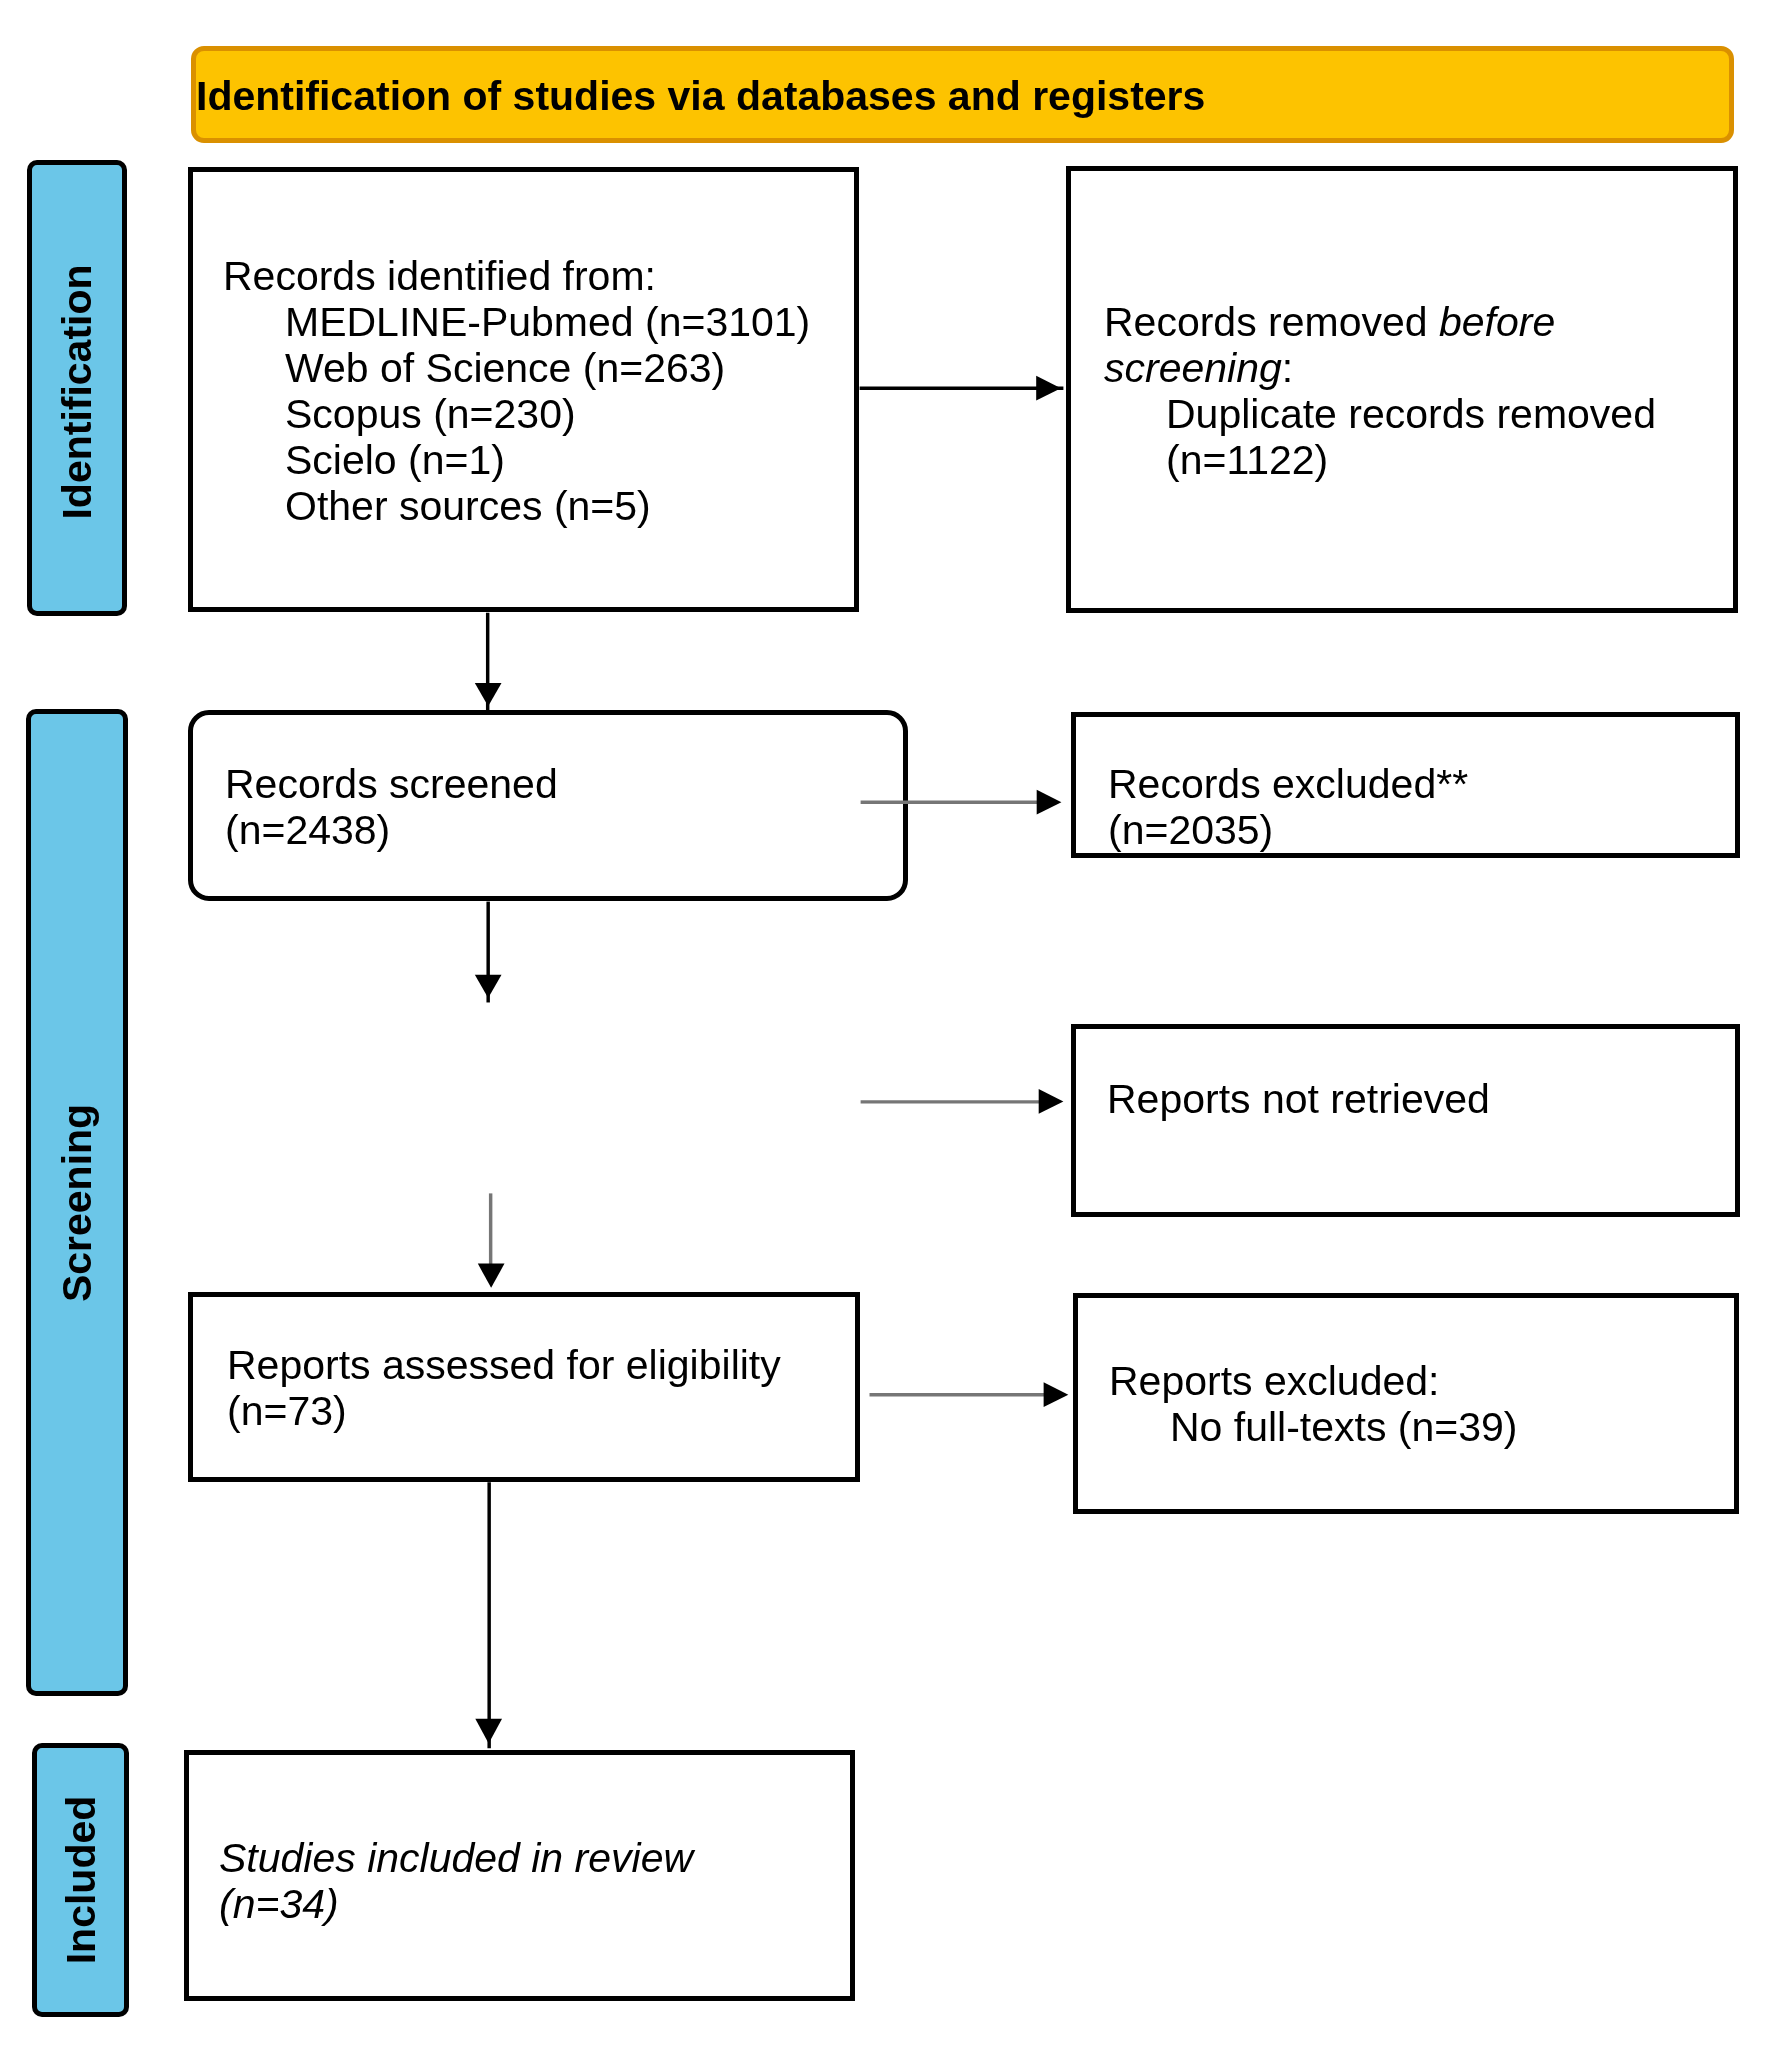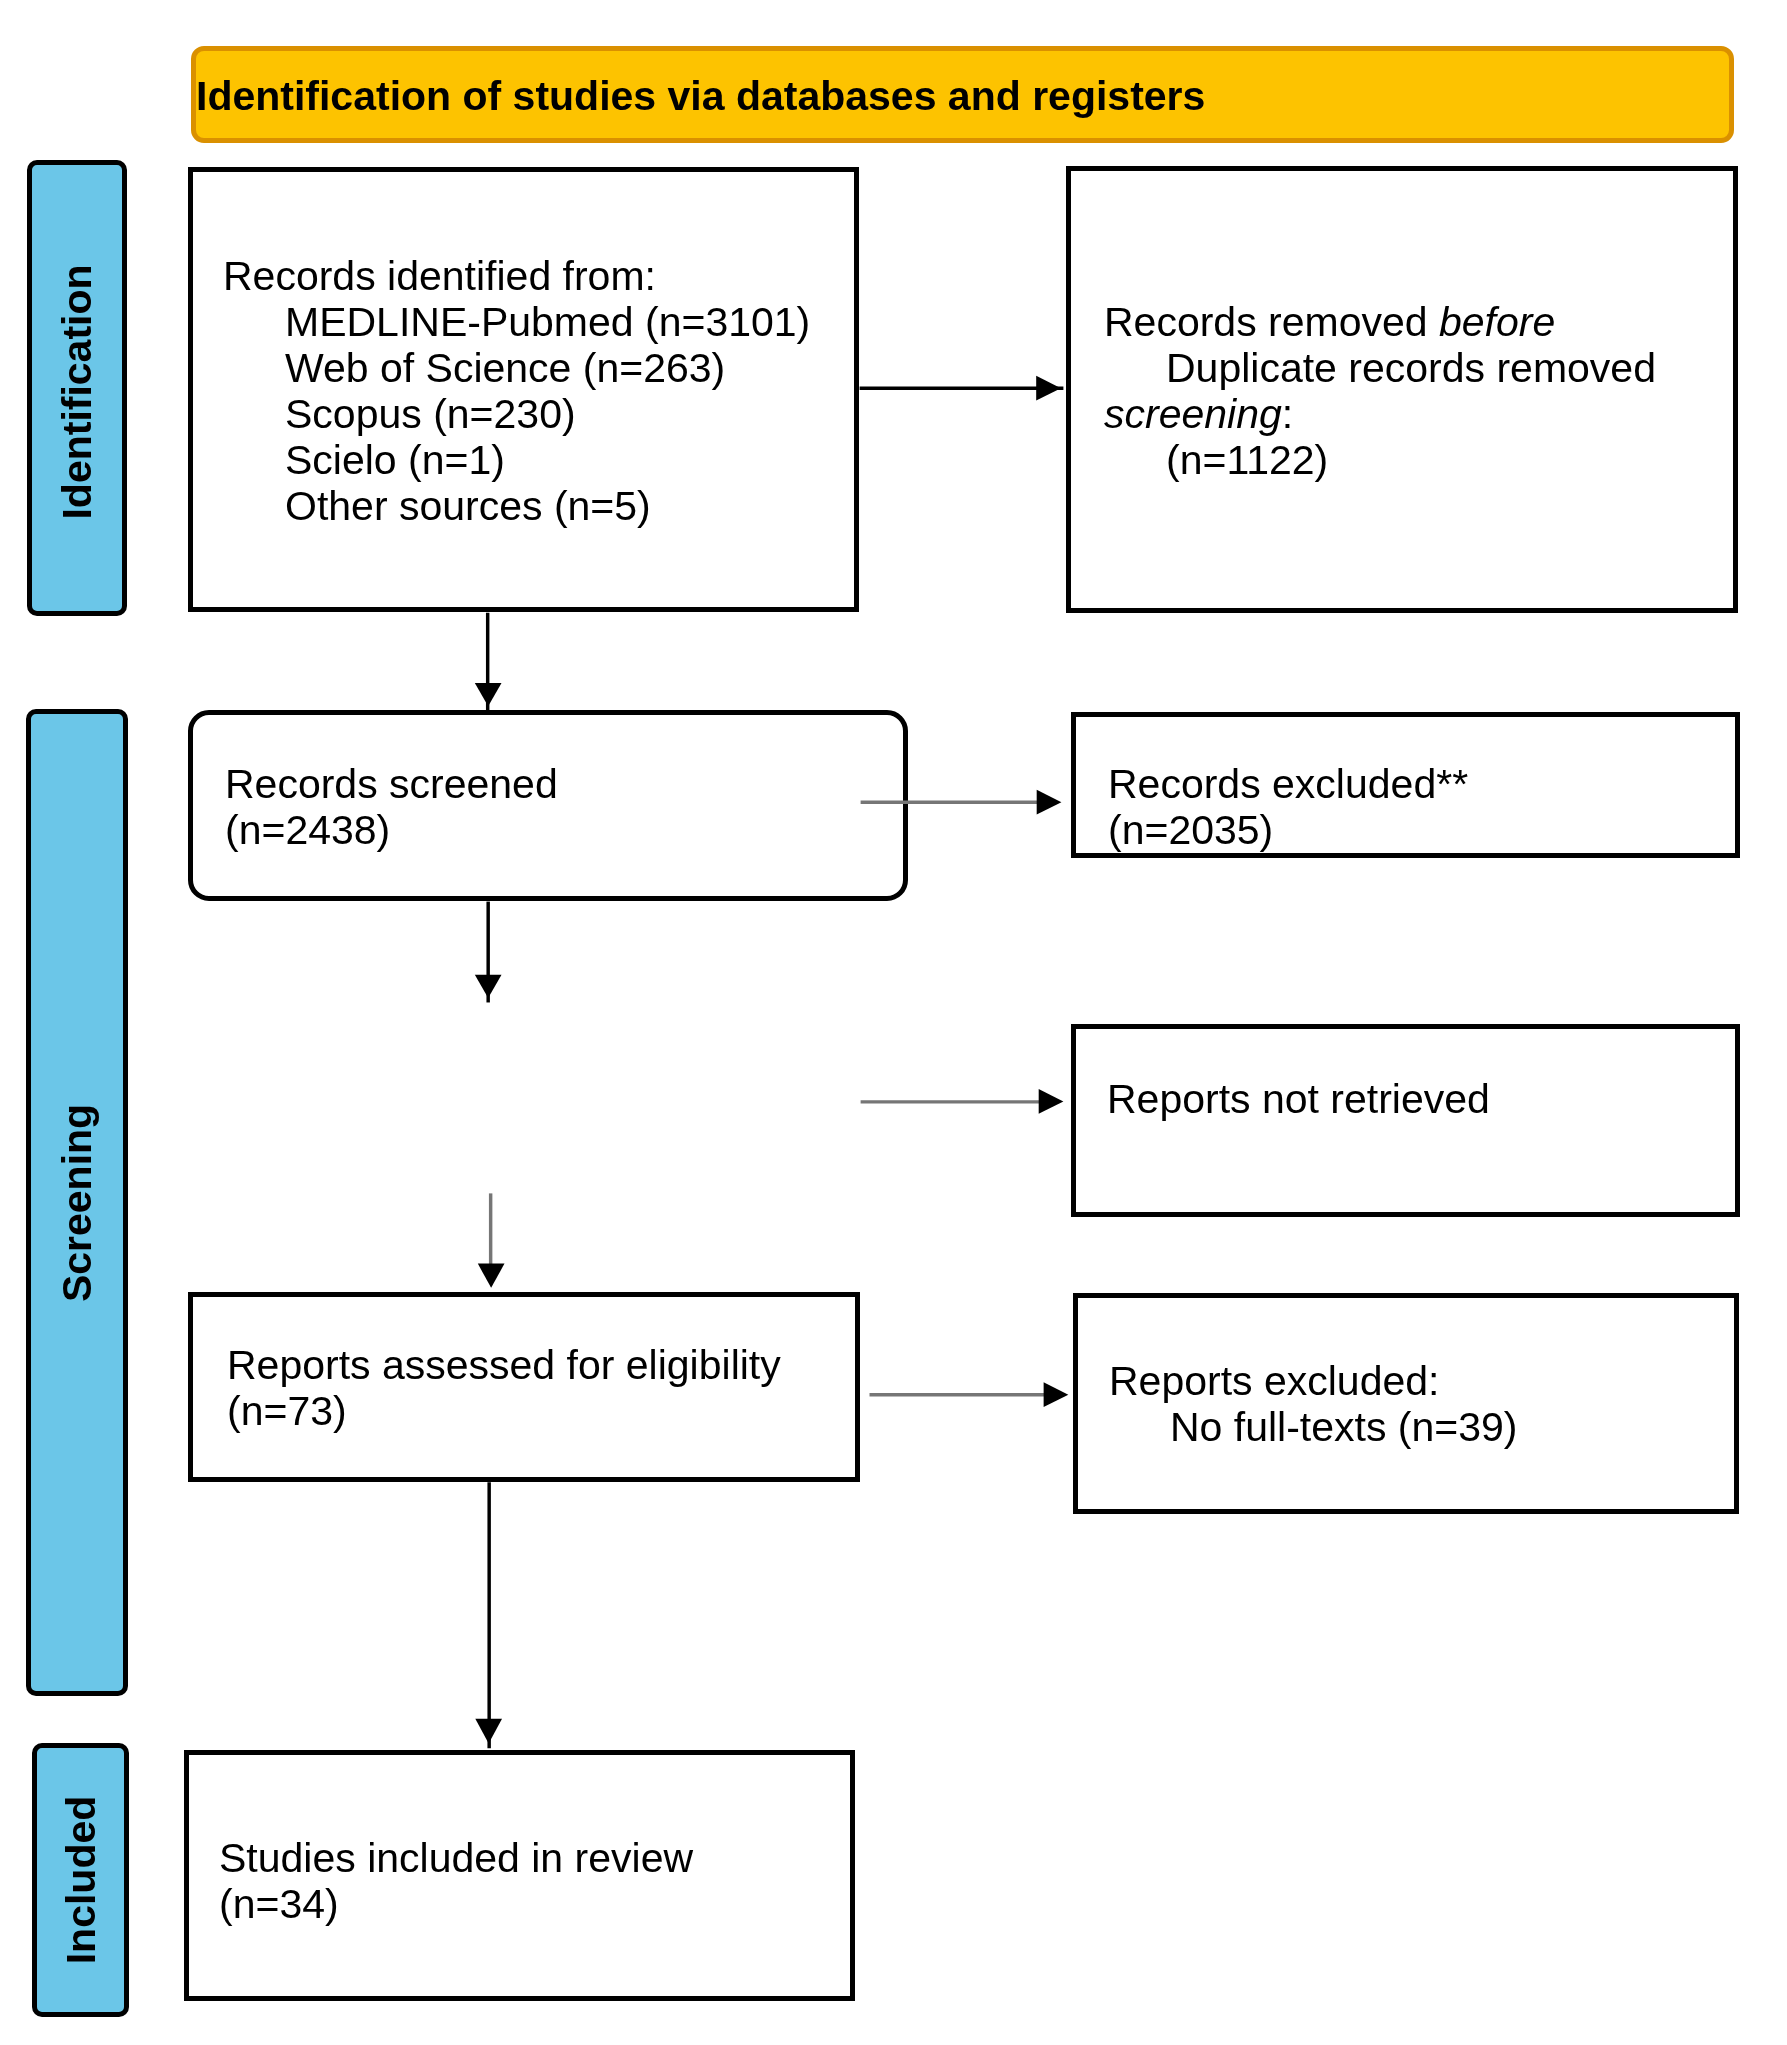--- a/index.html
+++ b/index.html
@@ -44,22 +44,22 @@
       <span class="i" style="padding-left:62px;">Web of Science (n=263)</span>
       <span class="i" style="padding-left:62px;">Scopus (n=230)</span>
       <span class="i" style="padding-left:62px;">Scielo (n=1)</span>
       <span class="i" style="padding-left:62px;">Other sources (n=5)</span>
     </div>
   </div>
 
   <div class="box" style="left:1066px;top:166px;width:672px;height:447px;">
     <div class="tb" style="left:33px;top:128px;">
       <span class="i"><span>Records removed </span><i>before</i></span>
+      <span class="i"><i>screening</i><span>:</span></span>
       <span class="i" style="padding-left:62px;">Duplicate records removed</span>
-      <span class="i"><i>screening</i><span>:</span></span>
       <span class="i" style="padding-left:62px;">(n=1122)</span>
     </div>
   </div>
 
   <div class="box" style="left:188px;top:710px;width:720px;height:191px;border-radius:21px;">
     <div class="tb" style="left:32px;top:46px;">
       <span class="i">Records screened</span>
       <span class="i">(n=2438)</span>
     </div>
   </div>
@@ -86,21 +86,21 @@
   </div>
 
   <div class="box" style="left:1073px;top:1293px;width:666px;height:221px;">
     <div class="tb" style="left:31px;top:60px;">
       <span class="i">Reports excluded:</span>
       <span class="i" style="padding-left:61px;">No full-texts (n=39)</span>
     </div>
   </div>
 
   <div class="box" style="left:184px;top:1750px;width:671px;height:251px;">
-    <div class="tb" style="left:30px;top:80px;">
+    <div class="tb" style="left:30px;top:80px;font-style:italic;">
       <span class="i">Studies included in review</span>
       <span class="i">(n=34)</span>
     </div>
   </div>
 
   <svg class="links" width="1787" height="2046" viewBox="0 0 3613 4135">
 
     <g>
       <line x1="1738" y1="784" x2="2150" y2="784" stroke="#000" stroke-width="7"></line>
       <polygon points="2095,759 2095,809 2145,784" fill="#000"></polygon>

